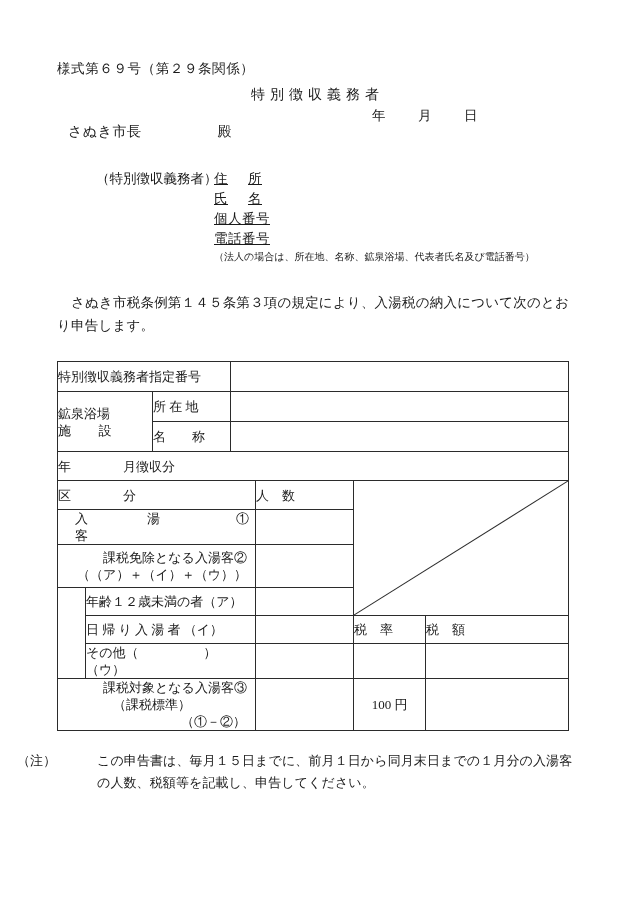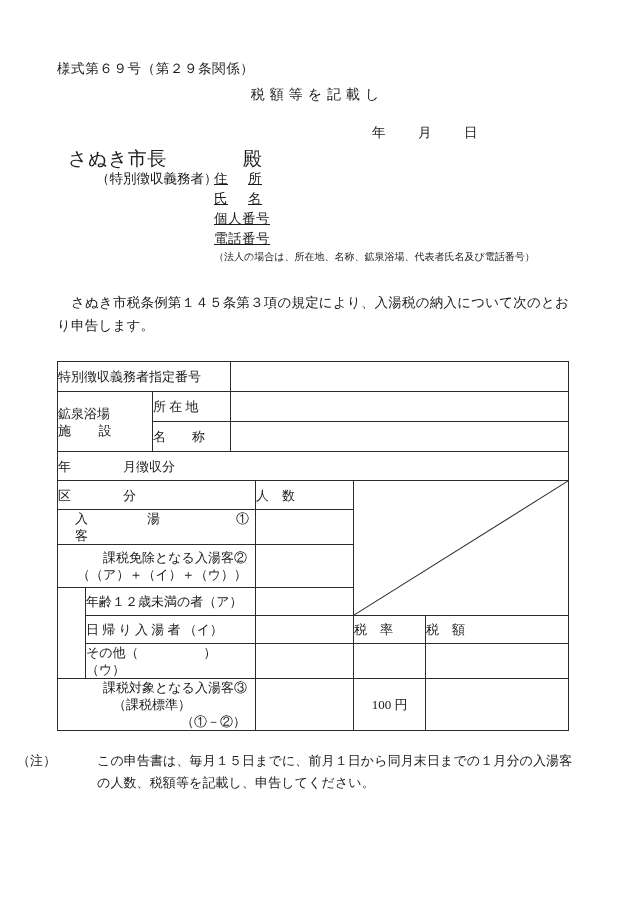--- a/index.html
+++ b/index.html
@@ -38,35 +38,35 @@
     width: 630px;
     text-align: center;
     font-size: 14px;
     letter-spacing: 5px;
     padding-left: 5px;
     box-sizing: border-box;
   }
   .date-line {
     position: absolute;
     left: 0;
-    top: 124px;
+    top: 107px;
     width: 554px;
     font-size: 13.5px;
     box-sizing: border-box;
     padding-right: 76px;
     text-align: right;
   }
   .date-line .seg { display: inline-block; width: 46px; text-align: left; }
   .date-line .seg-last { display: inline-block; width: 14px; text-align: left; }
 
   .mayor-line {
     position: absolute;
     left: 68px;
-    top: 146px;
-    font-size: 19px;
+    top: 123px;
+    font-size: 14px;
     letter-spacing: 0.5px;
     white-space: nowrap;
   }
   .mayor-line .dono { display: inline-block; margin-left: 76px; }
 
   
   .collector {
     position: absolute;
     left: 96px;
     top: 169px;
@@ -163,21 +163,21 @@
   }
   .footnote .fn-tag { display: inline-block; width: 40px; }
 </style>
 </head>
 <body>
 
 <div class="page">
 
   <div class="form-no">様式第６９号（第２９条関係）</div>
 
-  <div class="doc-title">税額等を記載し</div>
+  <div class="doc-title">特別徴収義務者</div>
 
   <div class="date-line">
     <span class="seg">年</span><span class="seg">月</span><span class="seg-last">日</span>
   </div>
 
   <div class="mayor-line">
     <span>さぬき市長</span><span class="dono">殿</span>
   </div>
 
   <div class="collector">

